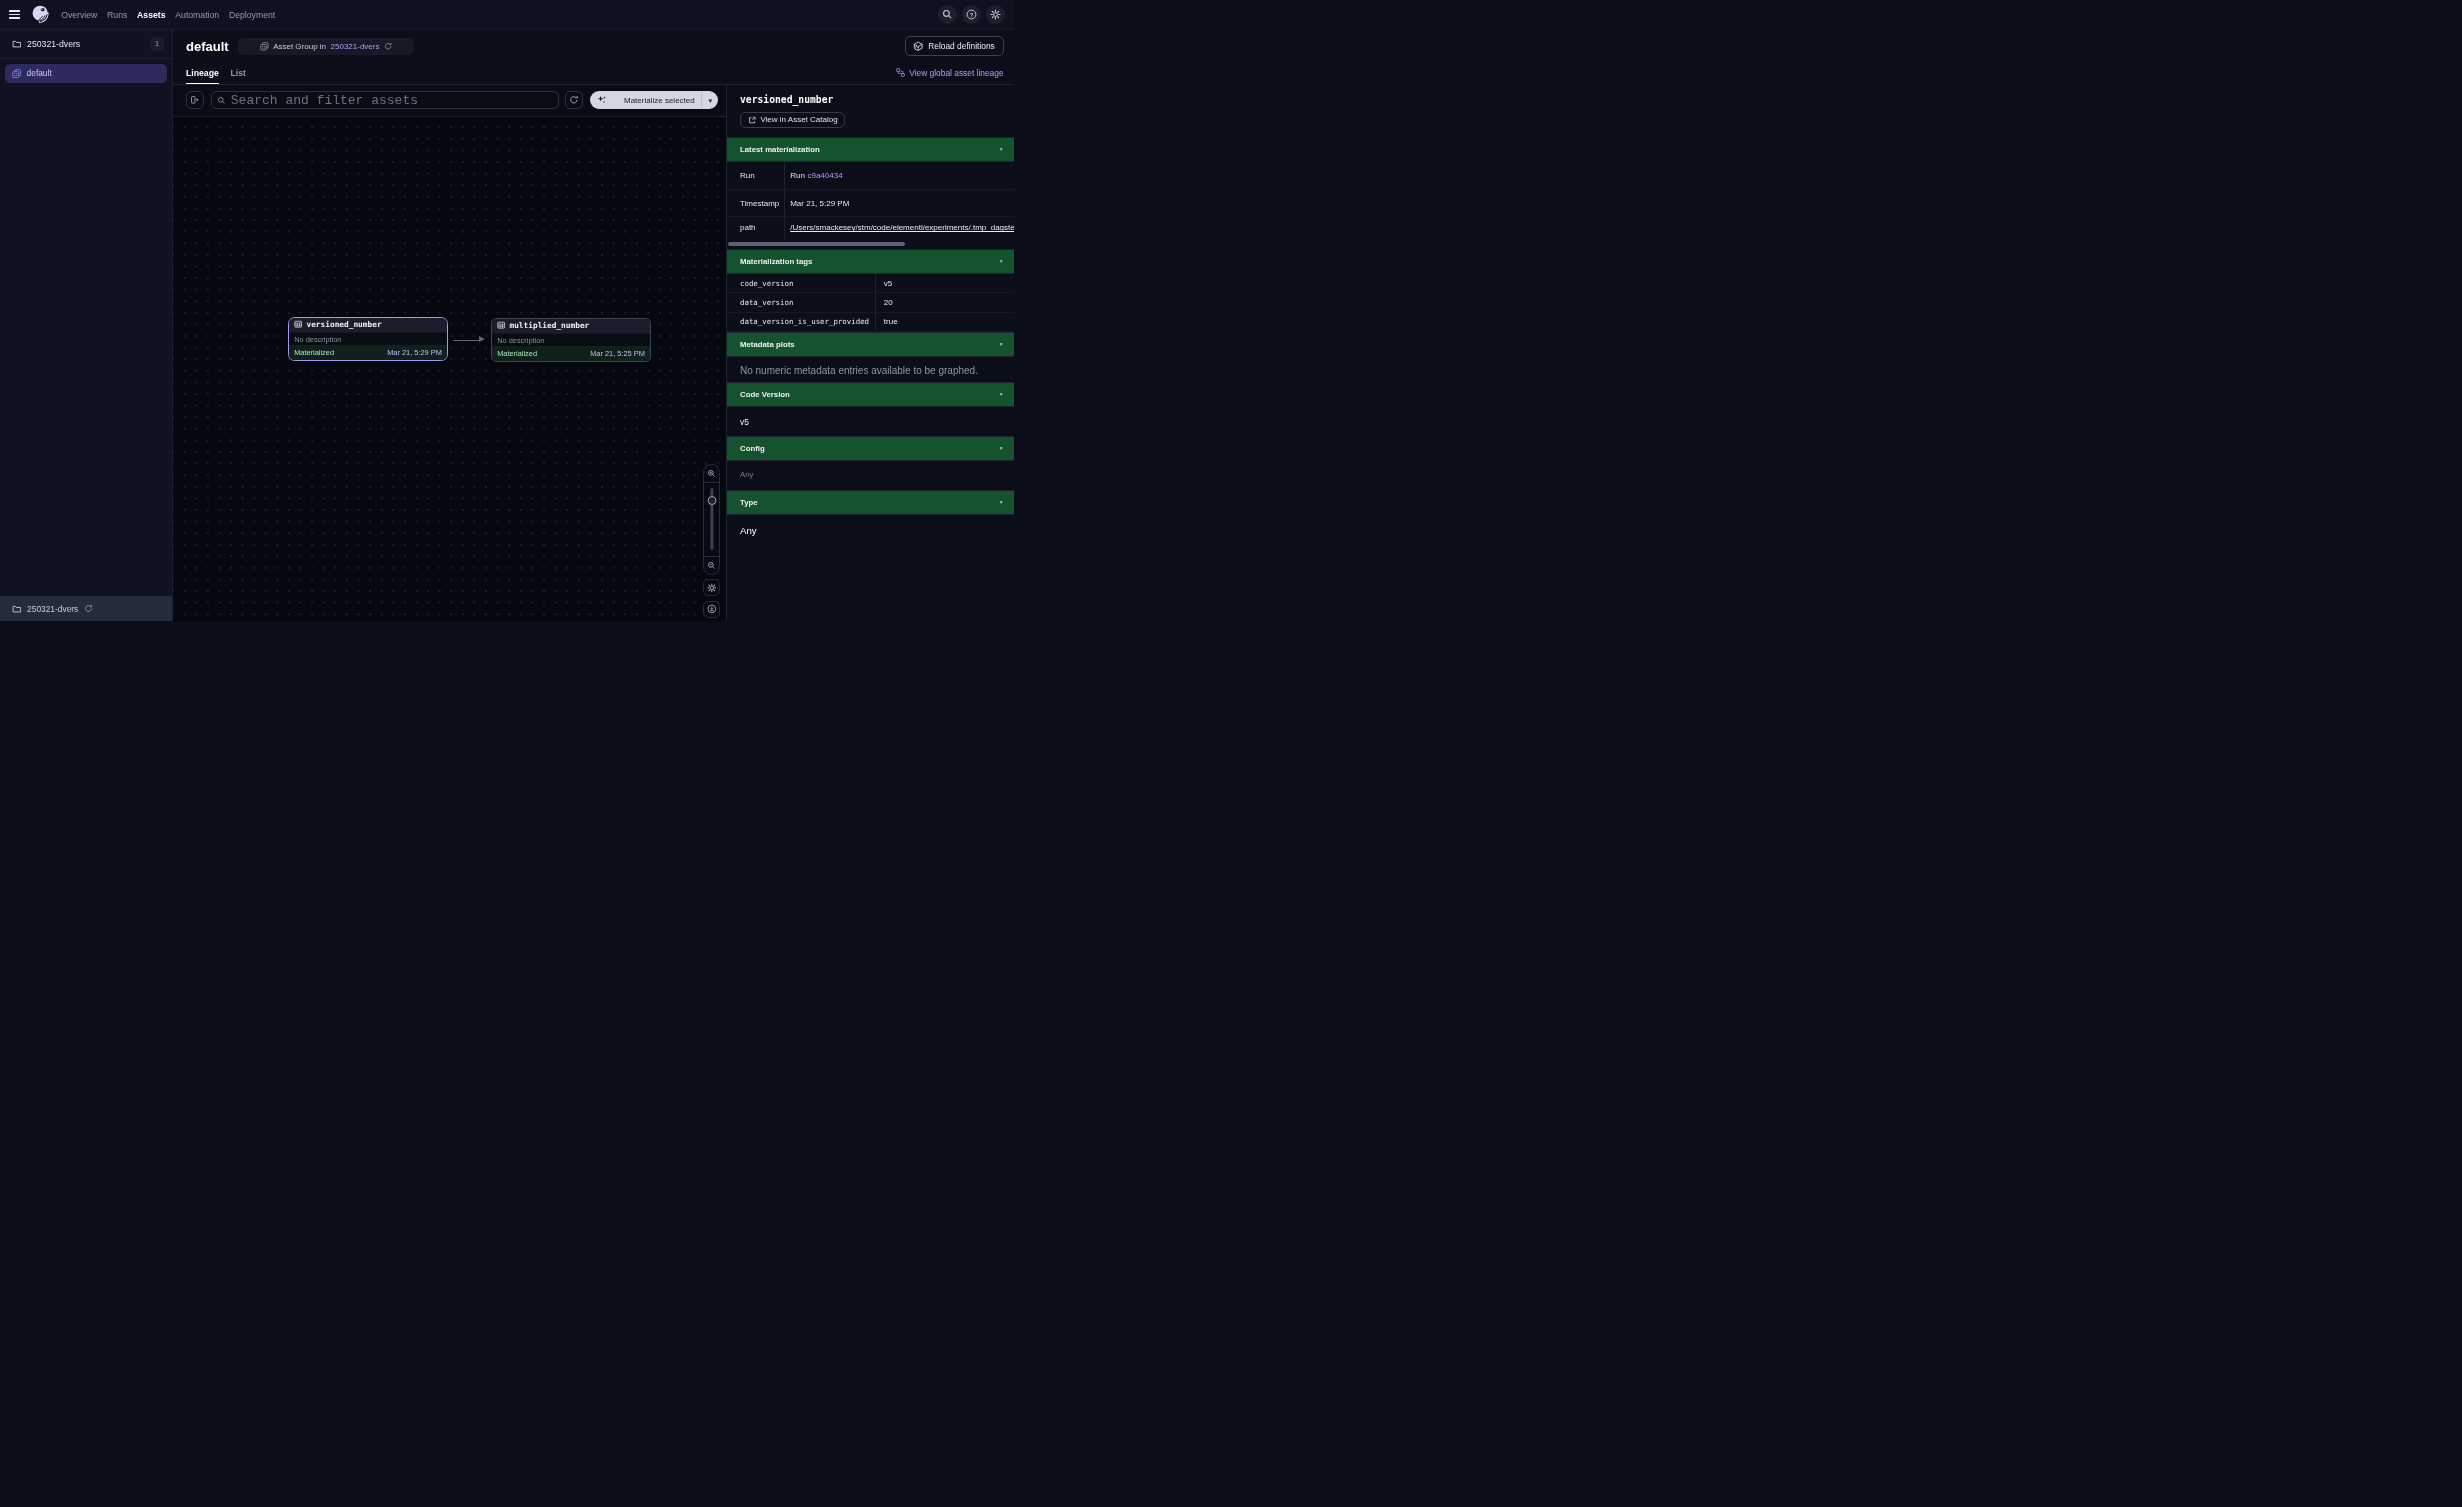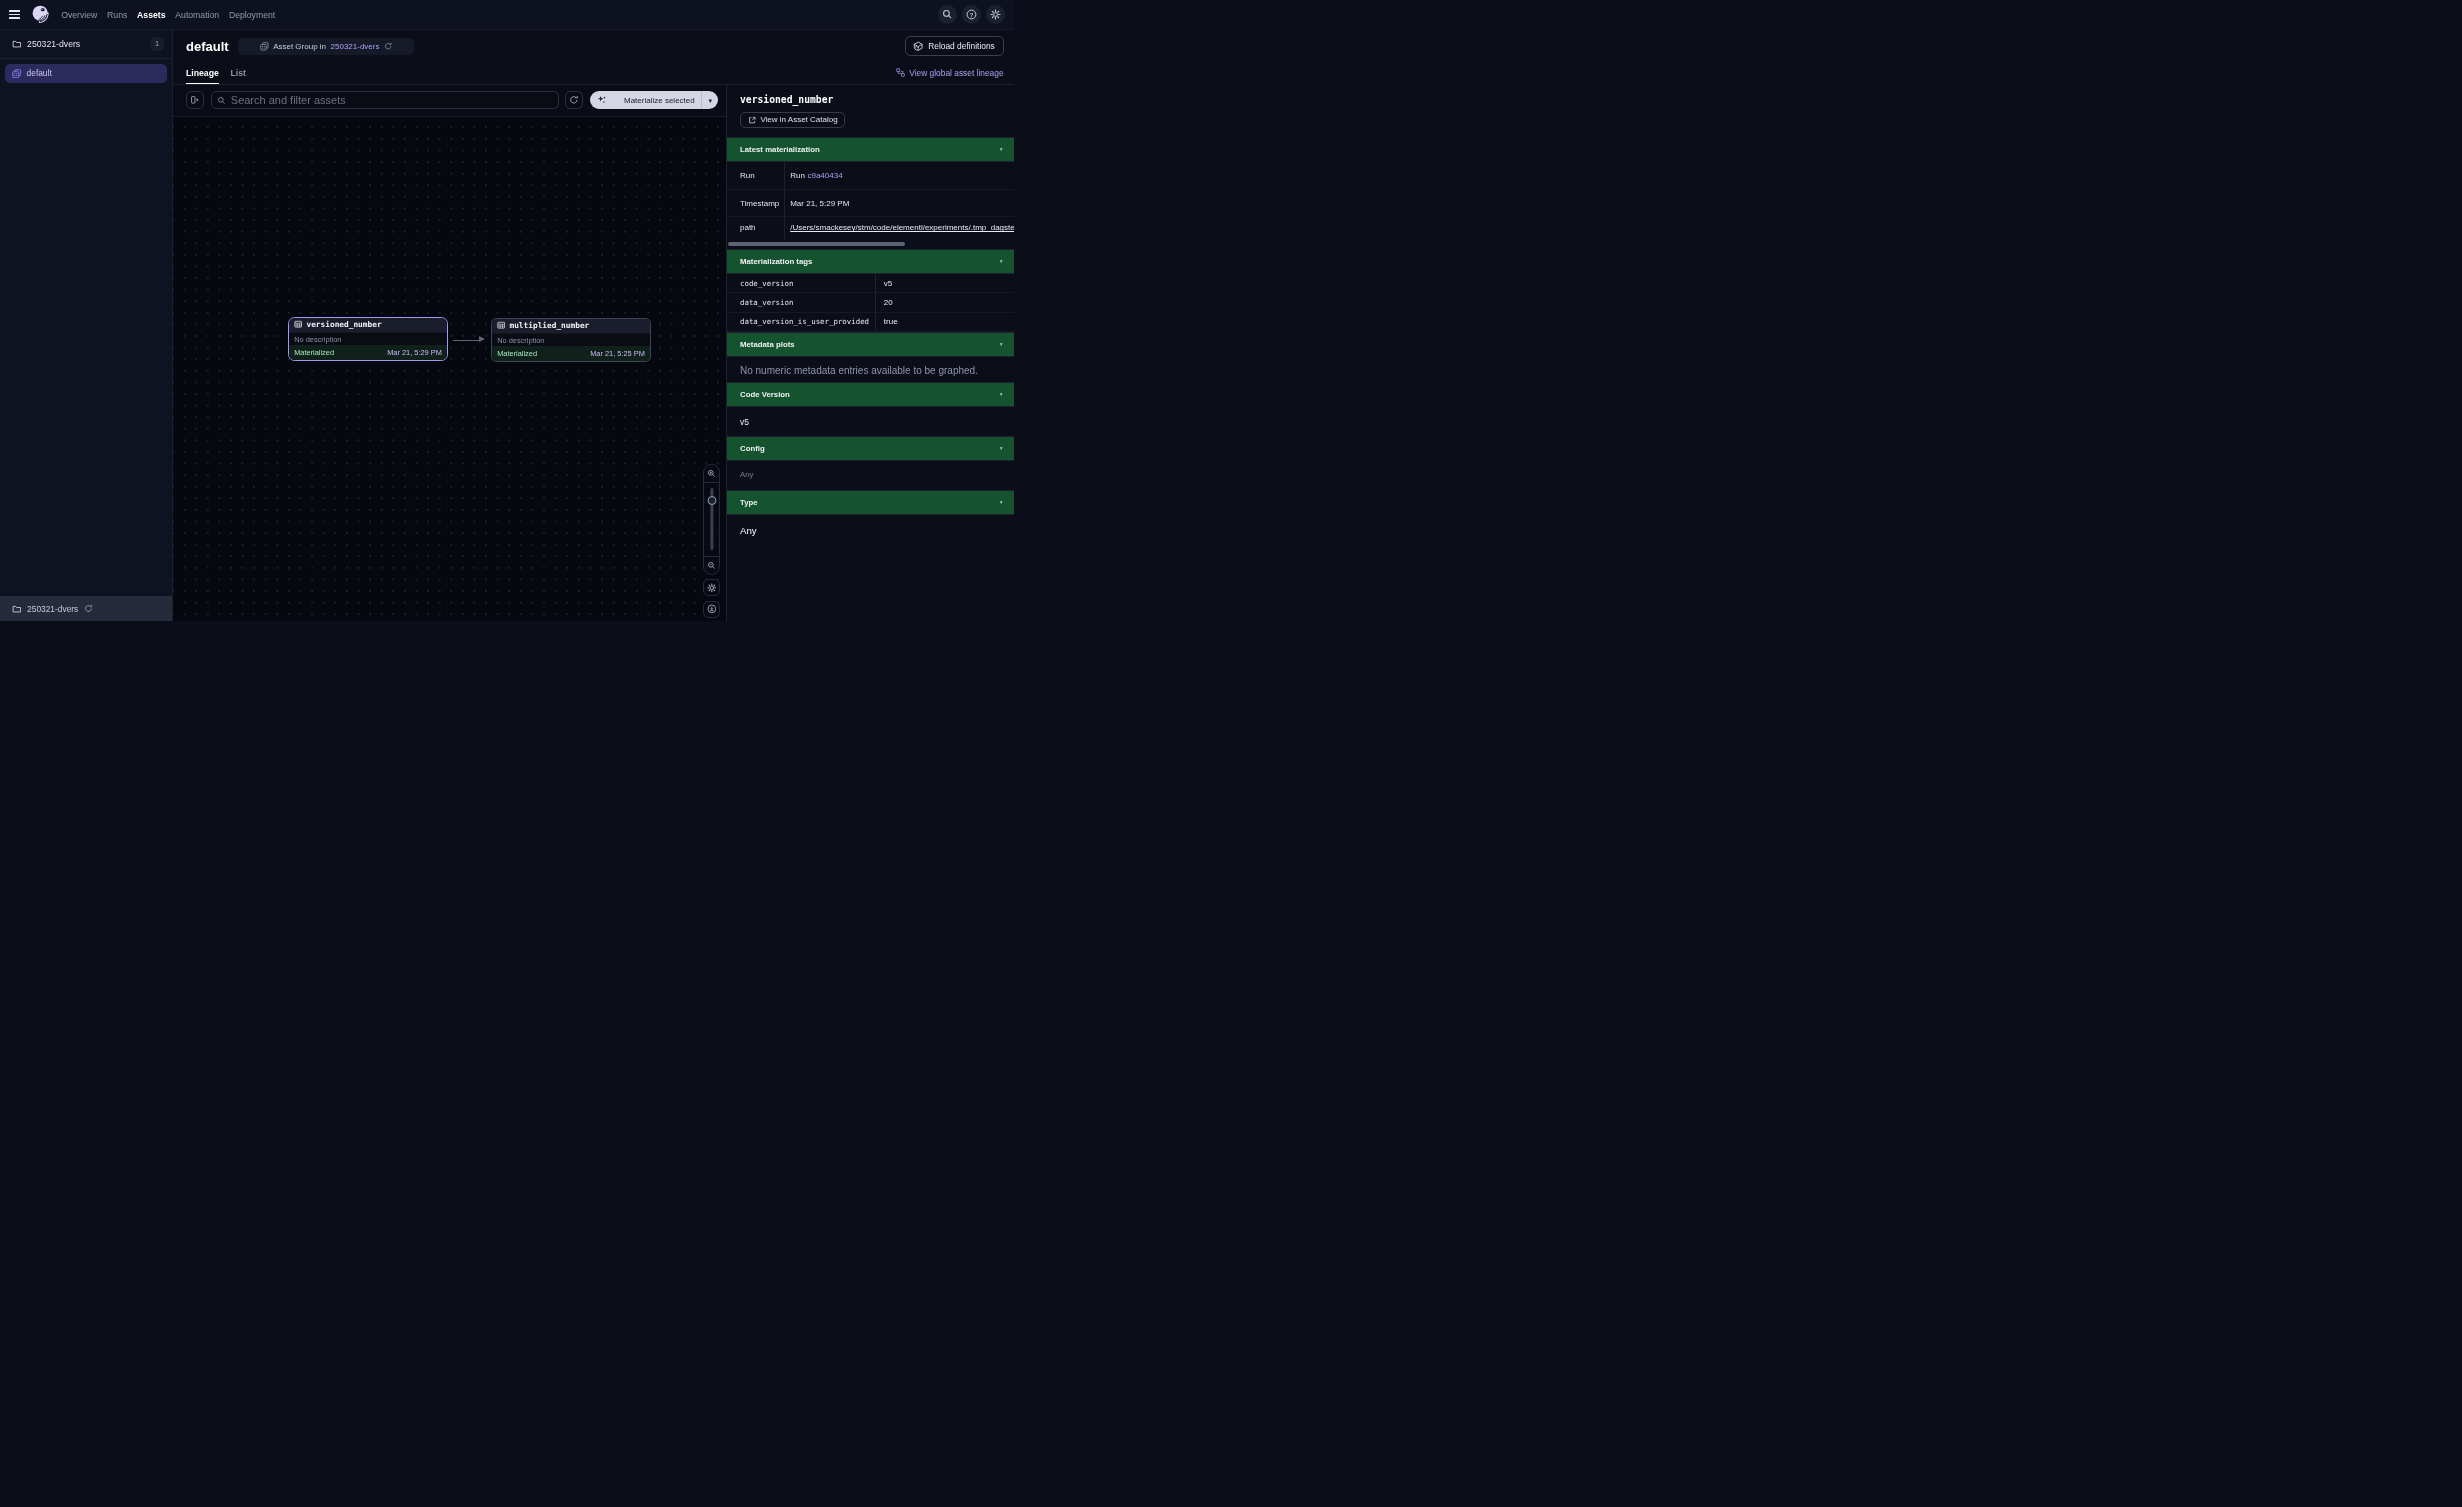--- a/index.html
+++ b/index.html
@@ -43,21 +43,21 @@
   .tab.active::after { content:""; position:absolute; left:0; right:0; bottom:-0.6px; height:1.3px; background:#ffffff; }
   .global-lineage { margin-left:auto; display:flex; align-items:center; gap:3.9px; color:#aaa1f2; font-size:8.4px; cursor:pointer; }
 
   .body-row { flex:1; display:flex; min-height:0; }
 
   
   .graph-col { width:553px; display:flex; flex-direction:column; min-width:0; }
   .toolbar { height:32px; display:flex; align-items:center; gap:6.5px; padding:0 7.8px 0 13px; background:#0a0c15; border-bottom:0.6px solid #1a1e2c; }
   .icon-btn-sq { width:18px; height:18px; border:0.6px solid #2b3040; border-radius:5.2px; display:flex; align-items:center; justify-content:center; color:#a7adbc; cursor:pointer; flex-shrink:0; }
   .search-box { flex:1; height:18px; border:0.6px solid #2b3040; border-radius:5.2px; background:#0a0c14; display:flex; align-items:center; gap:4.5px; padding:0 5.8px; }
-  .search-box input { flex:1; background:transparent; border:none; outline:none; color:#d5d8e2; font-family:Liberation Sans, sans-serif; font-size:11px; }
+  .search-box input { flex:1; background:transparent; border:none; outline:none; color:#d5d8e2; font-family:Liberation Mono, monospace; font-size:13px; }
   .search-box input::placeholder { color:#6b7183; }
   .materialize-btn { height:18px; border-radius:9px; background:#d4d7e3; color:#181b2c; display:flex; align-items:stretch; font-size:8px; font-weight:500; overflow:hidden; cursor:pointer; flex-shrink:0; }
   .mat-main { display:flex; align-items:center; gap:17px; padding:0 6.5px 0 7.8px; }
   .mat-caret { width:17px; display:flex; align-items:center; justify-content:center; border-left:0.6px solid #b9bdcc; font-size:7.1px; color:#20243a; }
 
   .graph { flex:1; position:relative; overflow:hidden; background-color:#06080f;
            background-image:radial-gradient(circle, #1b1f2e 0.7px, transparent 0.8px);
            background-size:11.6px 11.6px; background-position:5.8px 4.5px; }
 
   .node { position:absolute; width:160px; border-radius:5.2px; overflow:hidden; cursor:pointer; }

